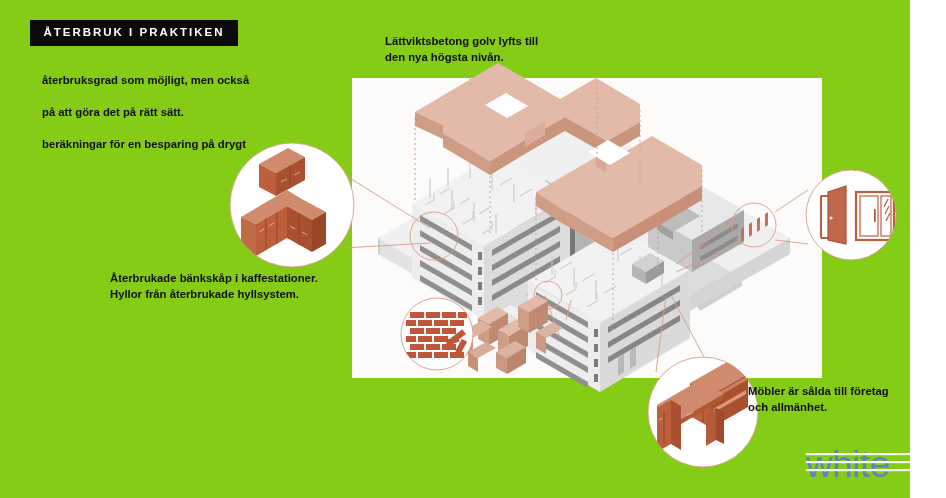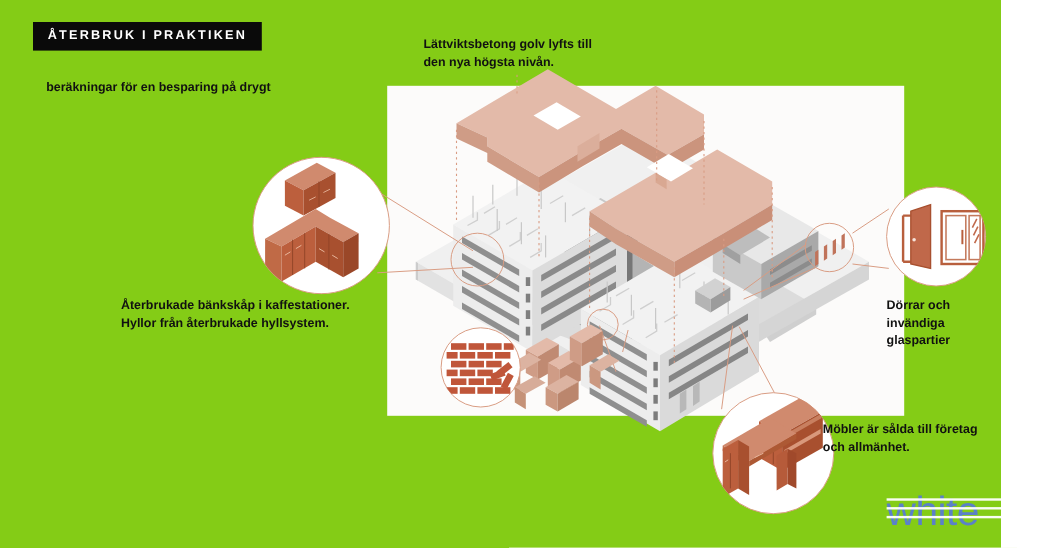--- a/index.html
+++ b/index.html
@@ -500,33 +500,32 @@
     <g>
       <line x1="470" y1="68" x2="470" y2="86" stroke="#d99c83" stroke-width="0.9" stroke-dasharray="2 3"></line>
     </g>
   </svg>
 
   <div id="title-bar">
     <span class="title-text">ÅTERBRUK I PRAKTIKEN</span>
   </div>
 
   <div class="note" id="intro-text">
+    <div>återbruksgrad som möjligt, men också</div>
+    <div>på att göra det på rätt sätt.</div>
     <div>beräkningar för en besparing på drygt</div>
   </div>
 
   <div class="note" id="note-floor">Lättviktsbetong golv lyfts till
 den nya högsta nivån.</div>
 
   <div class="note" id="note-kitchen">Återbrukade bänkskåp i kaffestationer.
 Hyllor från återbrukade hyllsystem.</div>
 
 
-  <div class="note" id="note-doors">Dörrar och
-invändiga
-glaspartier</div>
 
   <div class="note" id="note-furni">Möbler är sålda till företag
 och allmänhet.</div>
 
   <svg id="logo" viewBox="0 0 120 44">
     <text x="0" y="33" font-family="&quot;Liberation Sans&quot;, sans-serif" font-size="37" font-weight="normal" letter-spacing="-0.5" fill="#5b81c8">white</text>
 
     <g fill="#ffffff" opacity="0.95">
       <rect x="-2" y="9" width="126" height="2.2"></rect>
       <rect x="-2" y="17" width="126" height="2.2"></rect>

